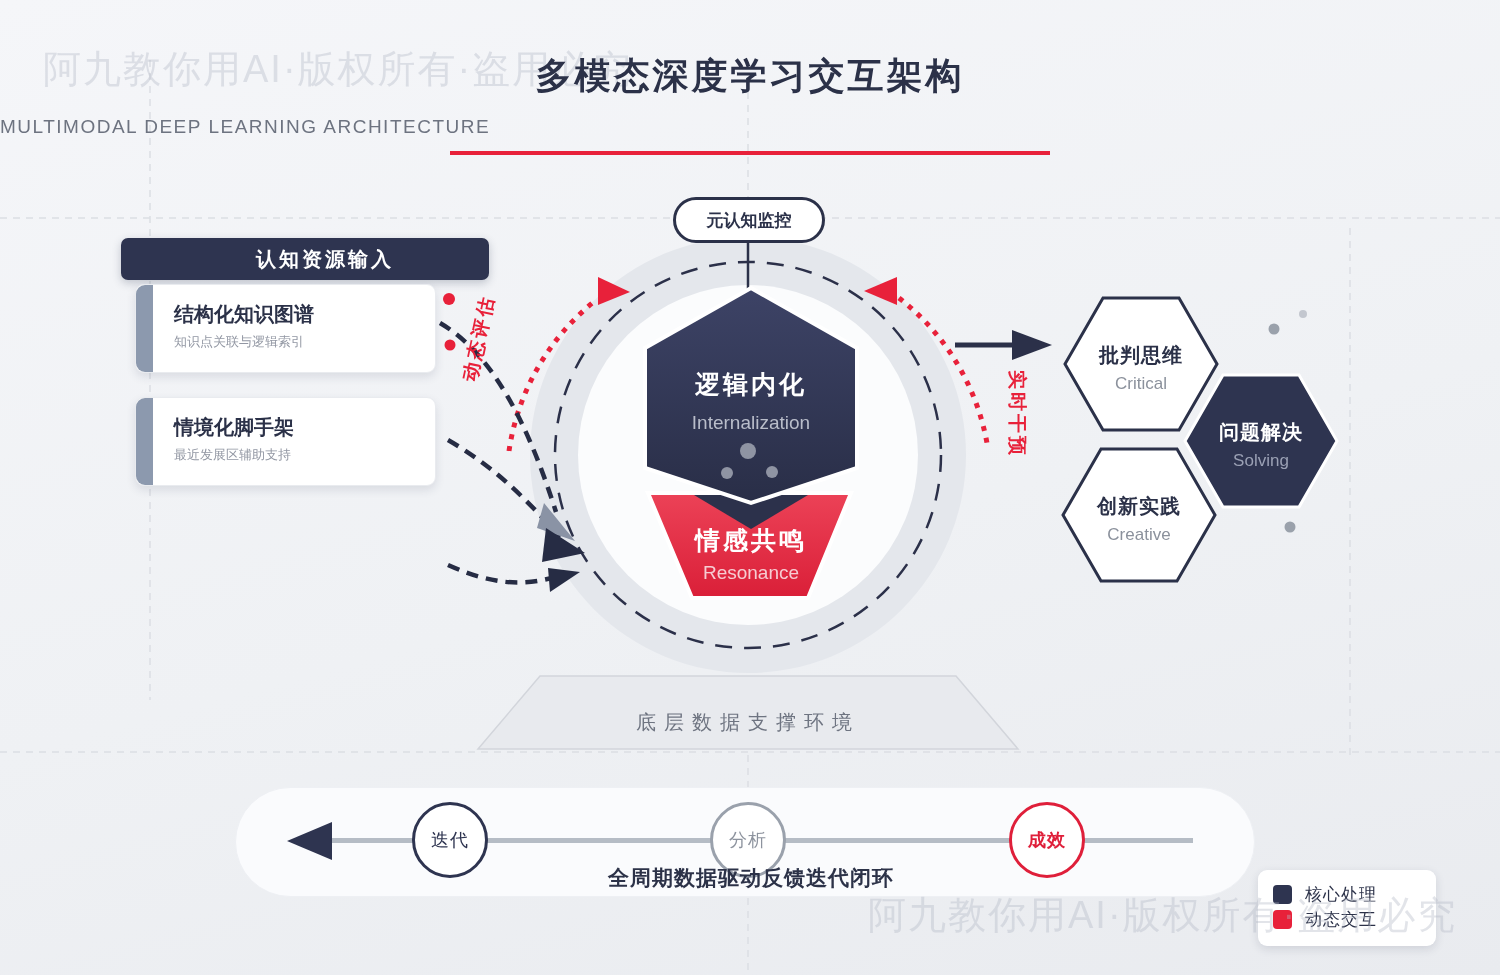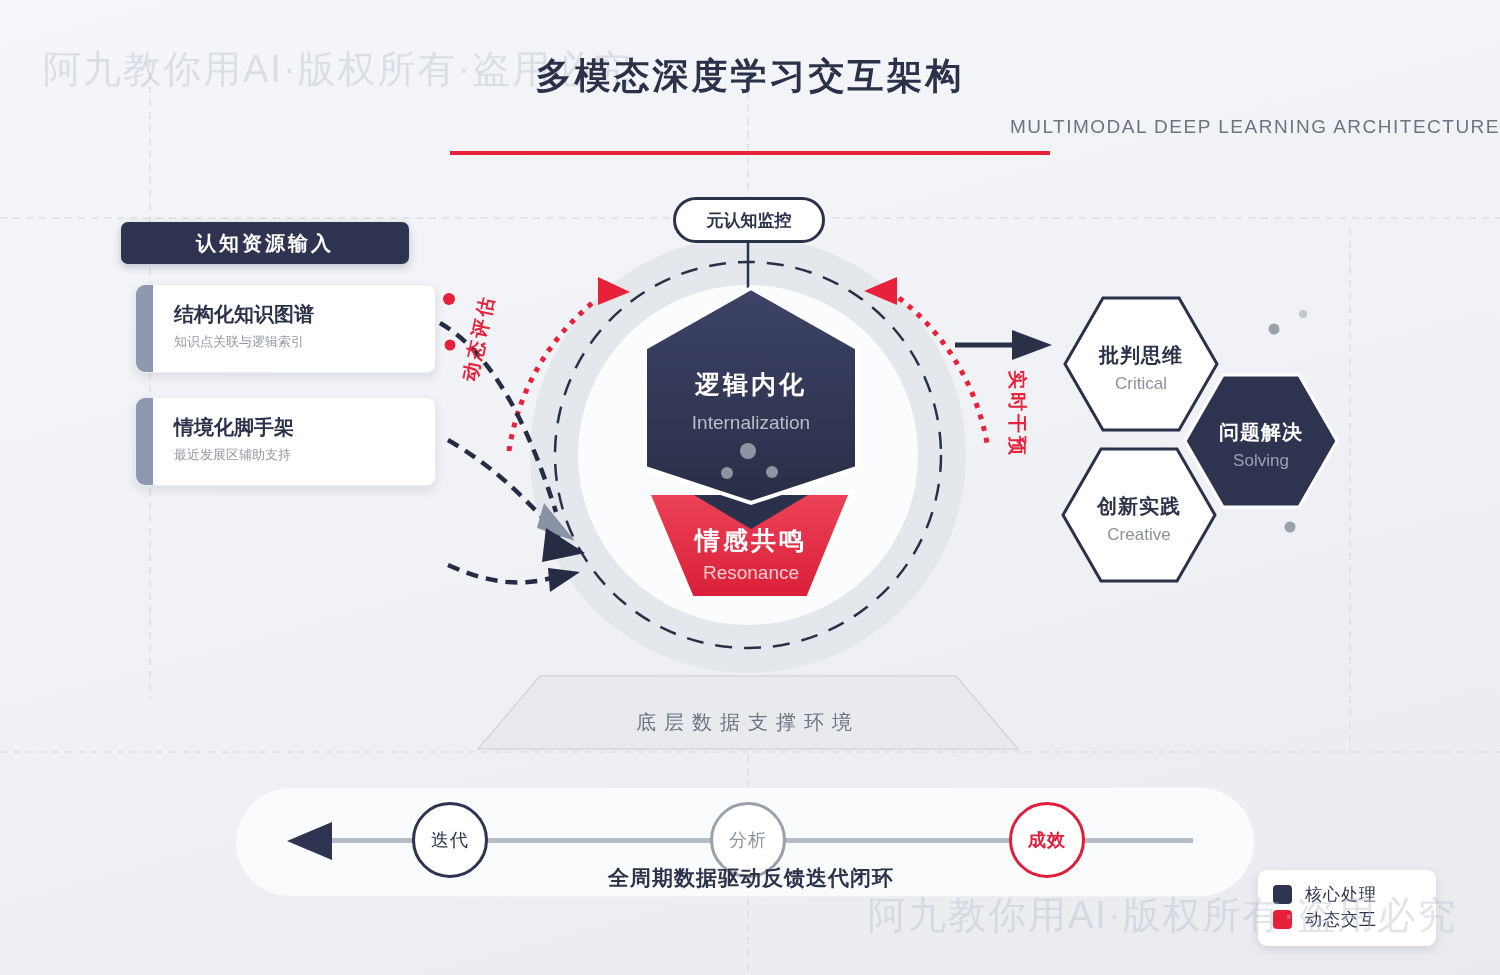--- a/index.html
+++ b/index.html
@@ -10,34 +10,34 @@
 
   
   .watermark{position:absolute;font-size:38px;letter-spacing:2px;color:rgba(178,184,196,.38);
     white-space:nowrap;z-index:2;}
   .wm-top{left:43px;top:44px;z-index:2;}
   .wm-bottom{left:868px;top:890px;z-index:7;}
 
   
   .title{position:absolute;left:0;top:52px;width:1500px;text-align:center;z-index:3;
     font-size:36px;font-weight:700;color:#2b3148;letter-spacing:3px;}
-  .subtitle{position:absolute;left:0;top:116px;width:1500px;text-align:right;z-index:3;
+  .subtitle{position:absolute;left:0;top:116px;width:1500px;text-align:left;z-index:3;
     font-size:19px;color:#6d7380;letter-spacing:1.5px;}
   .title-rule{position:absolute;left:450px;top:151px;width:600px;height:4px;background:#e8213a;z-index:3;}
 
   
   .pill{position:absolute;left:673px;top:181px;width:152px;height:46px;z-index:4;
     background:#fff;border:3px solid #2b3149;border-radius:26px;box-sizing:border-box;
     display:flex;align-items:center;justify-content:center;font-size:17px;font-weight:700;color:#2b3149;margin-top:16px;}
 
   
   .sec-header{position:absolute;height:42px;border-radius:7px;z-index:4;
     display:flex;align-items:center;justify-content:center;
     color:#fff;font-size:20px;font-weight:700;letter-spacing:3px;}
-  .sec-left{left:121px;top:222px;width:288px;background:#2e3450;box-shadow:0 3px 8px rgba(40,50,80,.25);}
+  .sec-left{left:121px;top:238px;width:328px;background:#2e3450;box-shadow:0 3px 8px rgba(40,50,80,.25);padding-left:40px;}
   .sec-right{left:1050px;top:227px;width:330px;background:#ec2438;box-shadow:0 3px 8px rgba(200,30,50,.3);}
 
   
   .card{position:absolute;left:135px;width:301px;height:89px;background:#fff;border-radius:9px;z-index:4;
     box-shadow:0 4px 10px rgba(40,50,80,.12);border:1px solid #e9ebef;box-sizing:border-box;}
   .card .bar{position:absolute;left:0;top:0;bottom:0;width:17px;background:#8c99ae;border-radius:9px 0 0 9px;}
   .card .c-title{position:absolute;left:38px;top:16px;font-size:20px;font-weight:700;color:#2b3148;}
   .card .c-sub{position:absolute;left:38px;top:48px;font-size:13px;color:#9297a3;}
   .card1{top:284px;} .card2{top:397px;} .card3{top:509px;}
 

